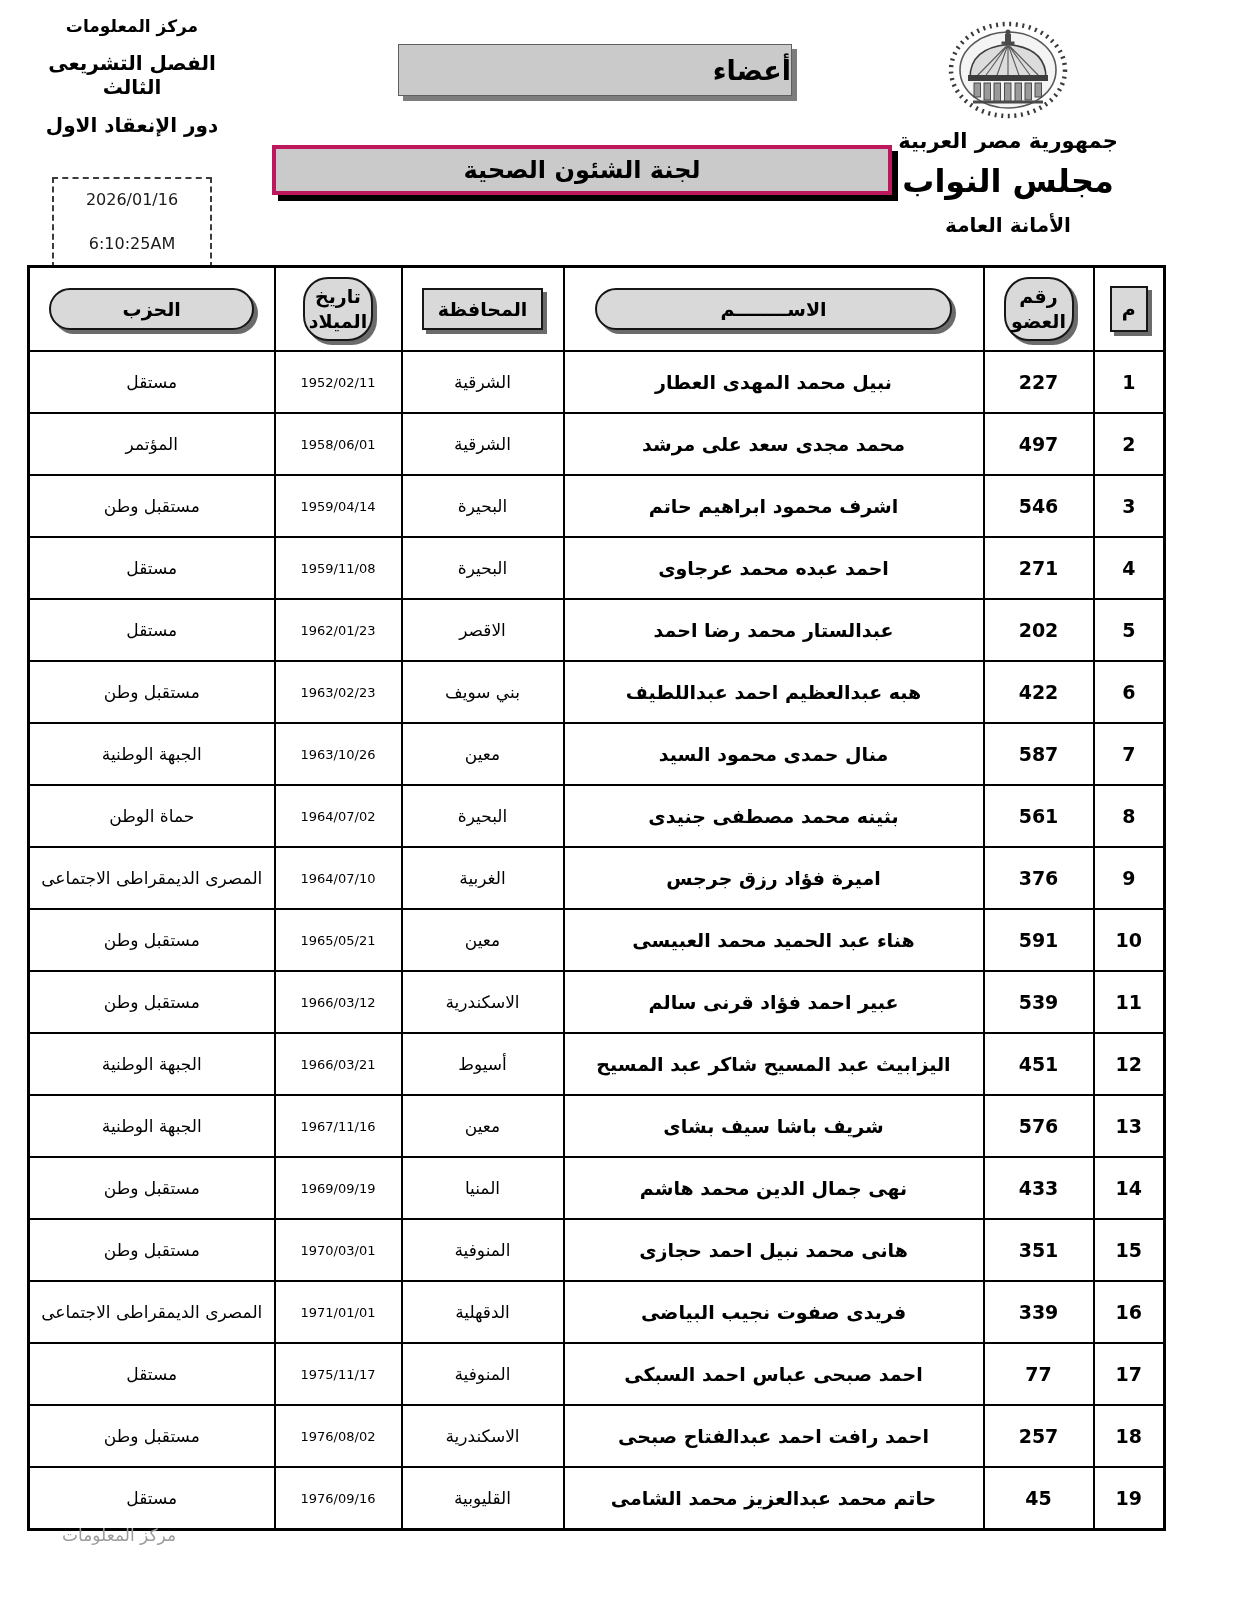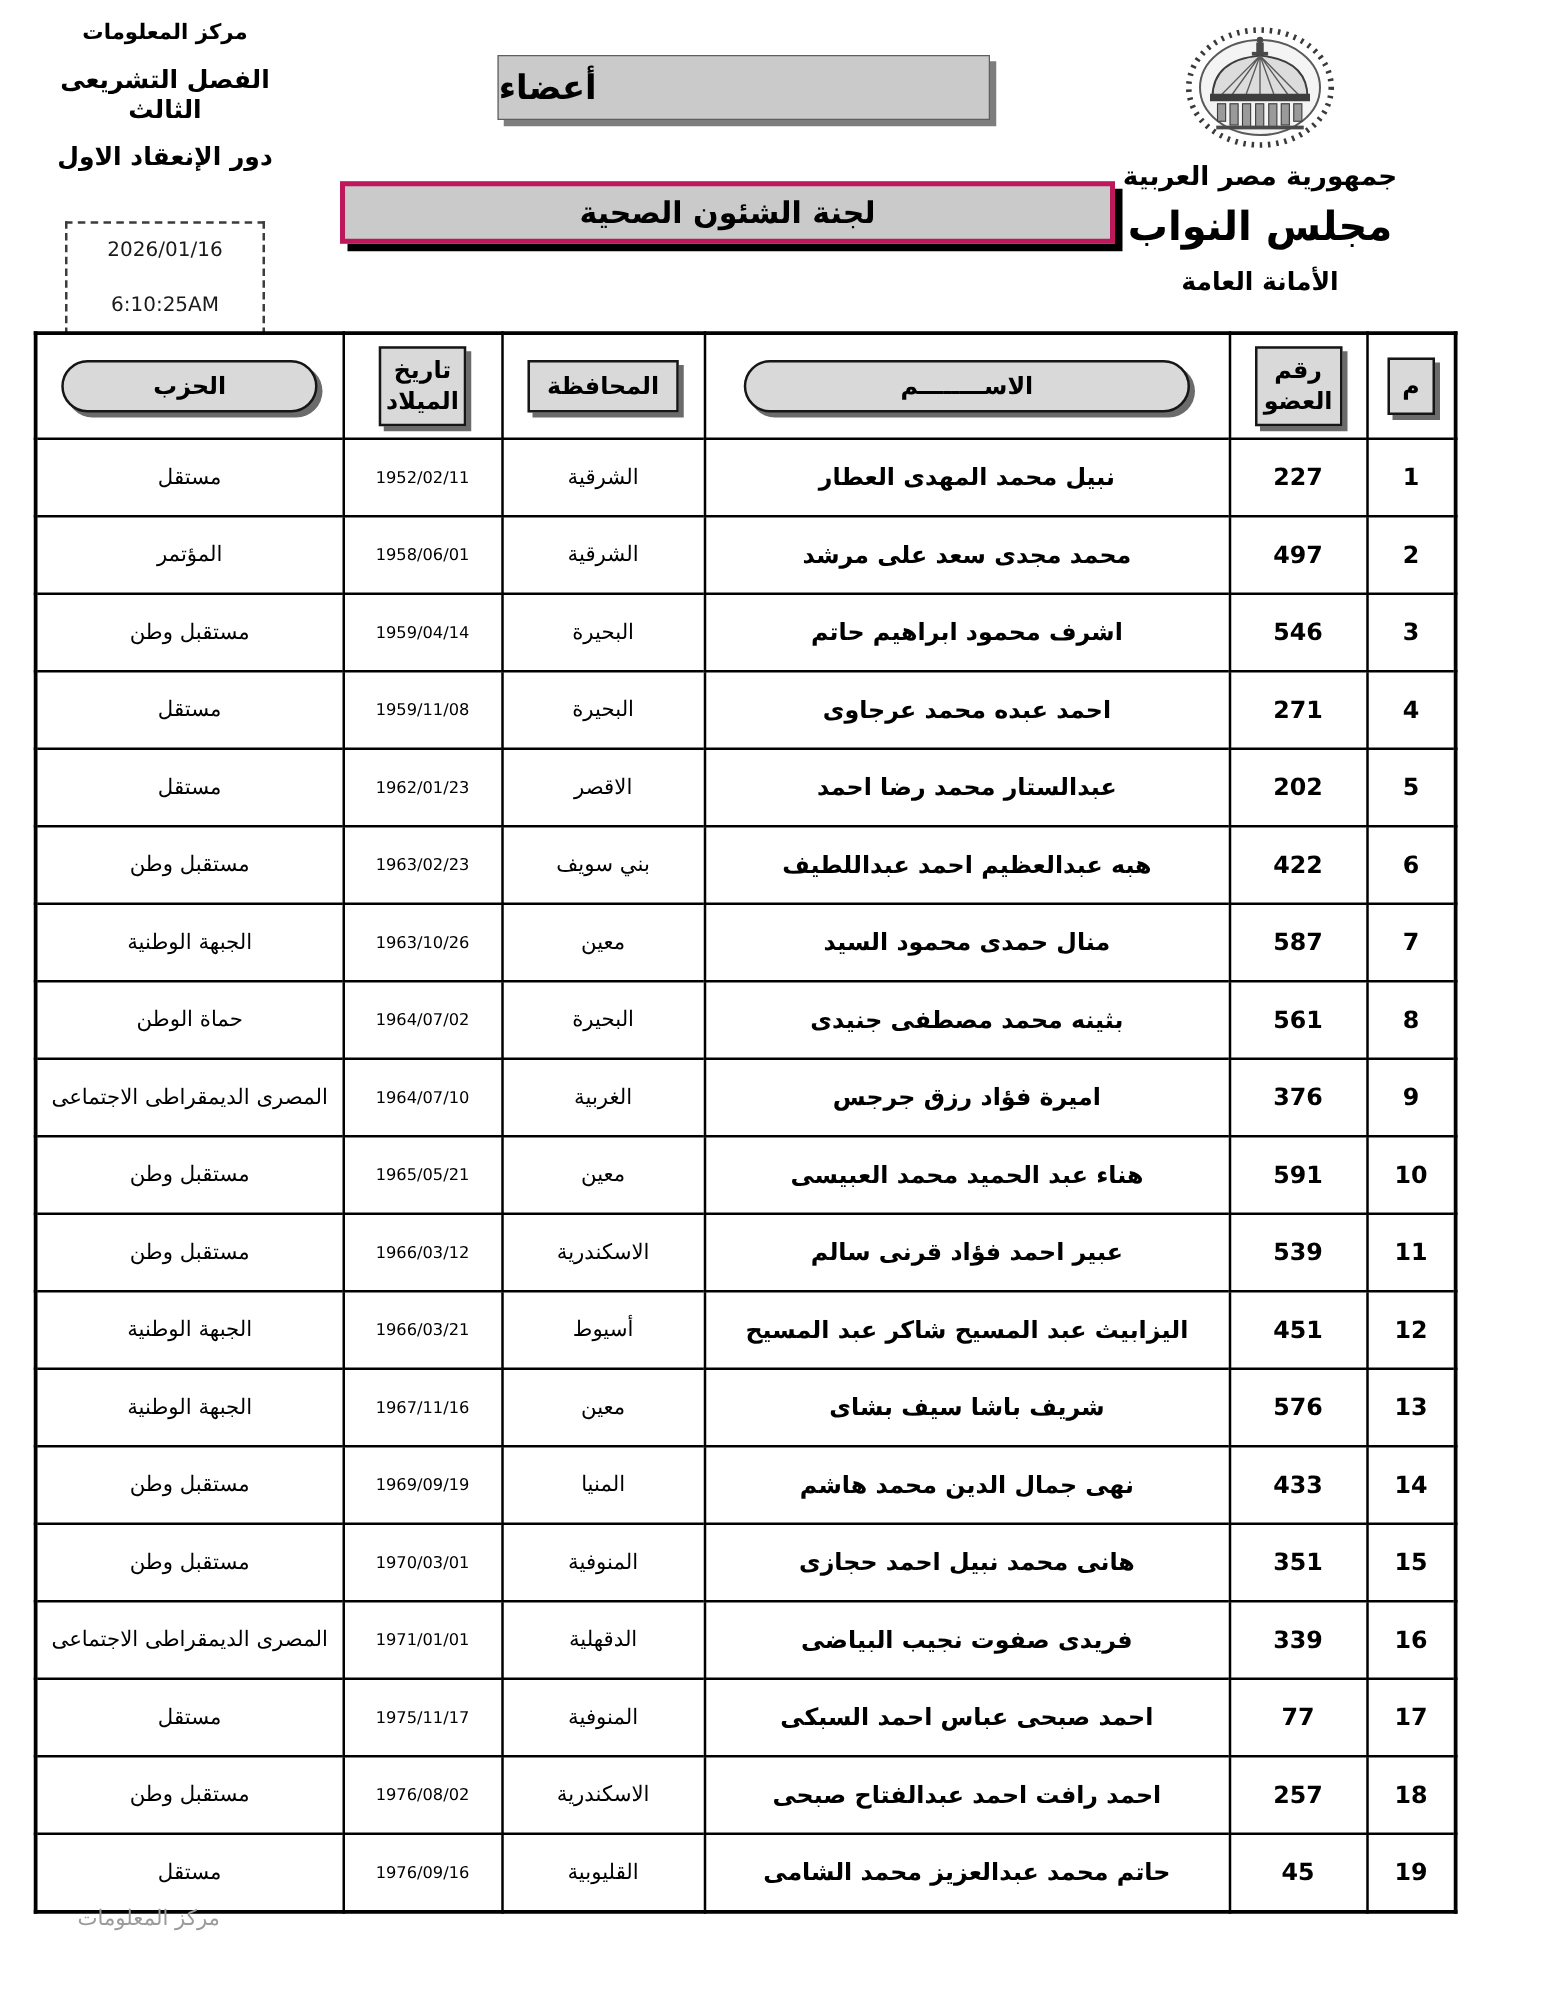--- a/index.html
+++ b/index.html
@@ -14,21 +14,21 @@
   .hl3{font-size:20px;font-weight:bold;margin-top:14px;}
   .datebox{
     margin:40px auto 0;width:156px;border:2px dashed #3c3c3c;
     padding:11px 0 13px;direction:ltr;font-size:16px;color:#1a1a1a;
   }
   .datebox .time{margin-top:25px;}
   
   .members-box{
     position:absolute;left:398px;top:44px;width:392px;height:50px;
     background:#cacaca;border:1px solid #5f5f5f;box-shadow:5px 5px 0 #7d7d7d;
-    display:flex;align-items:center;justify-content:flex-end;
+    display:flex;align-items:center;justify-content:flex-start;
     font-size:27px;font-weight:bold;
   }
   .committee-box{
     position:absolute;left:272px;top:145px;width:612px;height:42px;
     background:#cacaca;border:4px solid #be185d;box-shadow:6px 6px 0 #000000;
     display:flex;align-items:center;justify-content:center;
     font-size:24px;font-weight:bold;
   }
   
   .hdr-right{position:absolute;left:884px;top:20px;width:248px;text-align:center;}
@@ -46,21 +46,21 @@
     border:2px solid #000;text-align:center;vertical-align:middle;padding:2px 4px;
   }
   table.members th{height:78px;background:#fff;font-weight:bold;}
   table.members td{height:56px;}
   .hbox{
     background:#d9d9d9;border:2px solid #161616;box-shadow:4px 4px 0 #6b6b6b;
     font-weight:bold;font-size:19px;line-height:1.3;box-sizing:border-box;
   }
   .hbox-wide{display:block;width:87%;margin:0 auto;padding:7px 0;border-radius:21px;}
   .hbox-gov{display:block;width:80%;margin:0 auto;padding:7px 0;}
-  .hbox-two{display:inline-block;width:70px;padding:5px 2px;}
+  .hbox-two{display:inline-block;width:70px;padding:5px 2px;border-radius:25px;}
   .hbox-m{display:inline-block;width:38px;padding:9px 0;}
   .c-idx{font-weight:bold;font-size:19px;}
   .c-no{font-weight:bold;font-size:19px;}
   .c-name{font-weight:bold;font-size:19px;}
   .c-gov{font-size:17px;}
   .c-date{font-size:13px;direction:ltr;}
   .c-party{font-size:17px;padding:4px 28px;line-height:1.45;}
   
   .footer{position:absolute;left:62px;top:1525px;font-size:17px;color:#9b9b9b;}
 </style>

